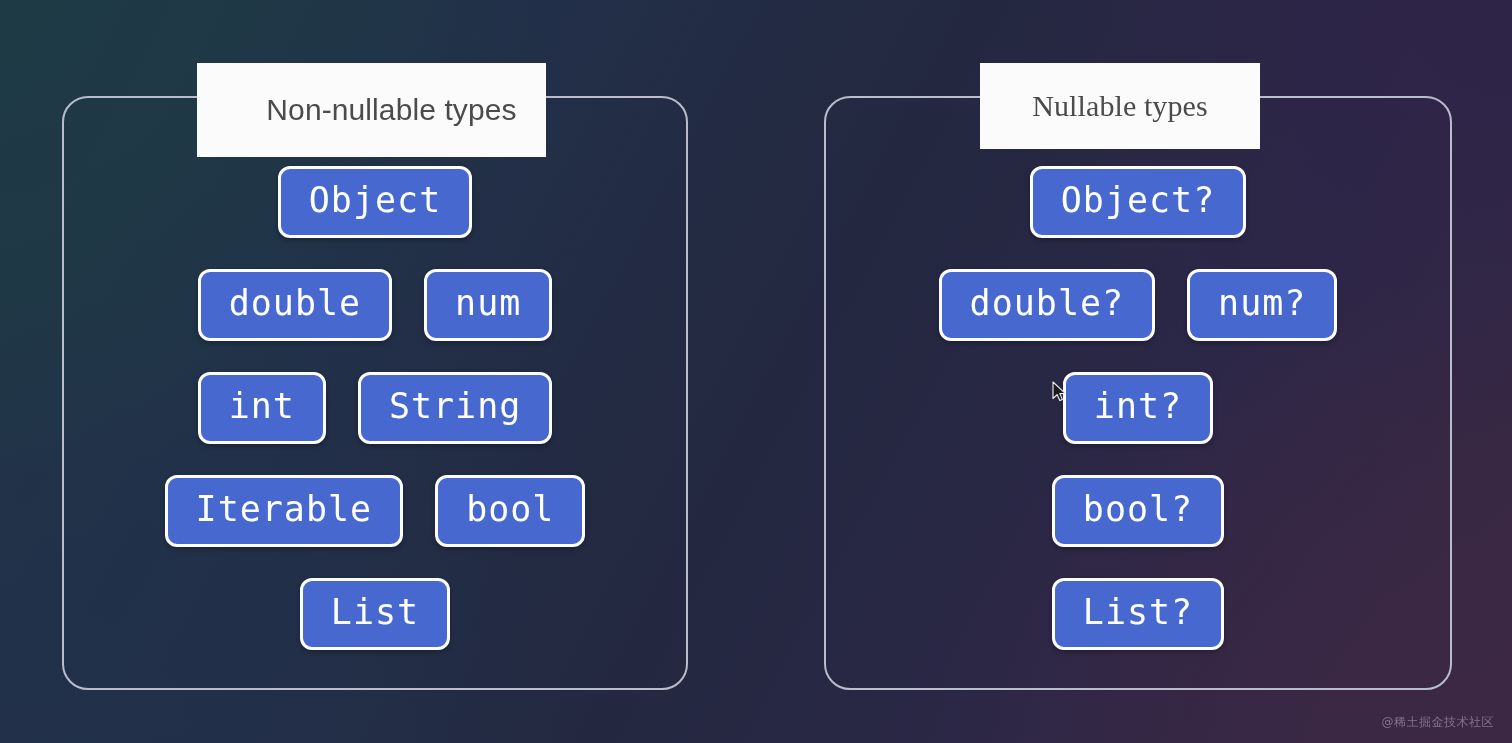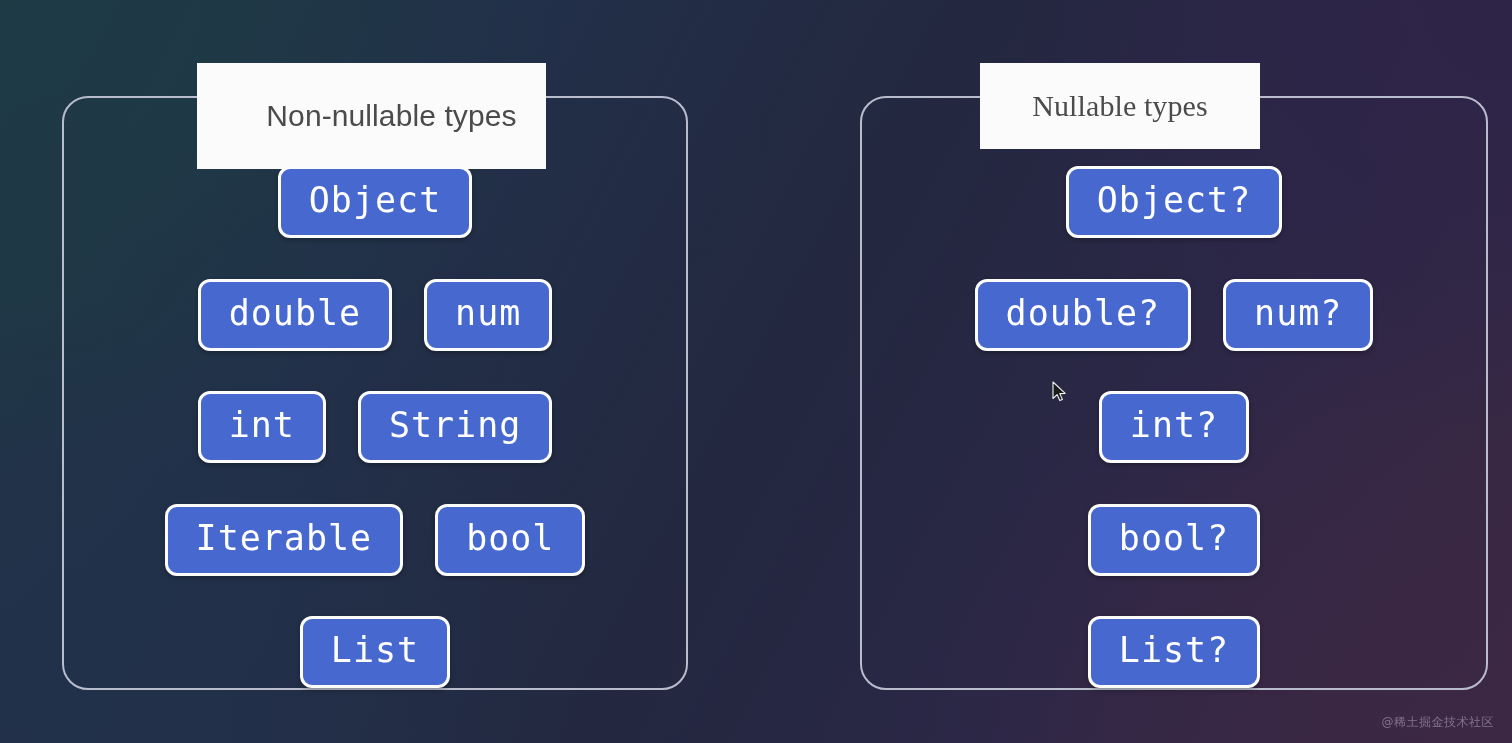--- a/index.html
+++ b/index.html
@@ -32,47 +32,47 @@
   }
 
   
   .panel {
     position: absolute;
     border: 2px solid #b9bccd;
     border-radius: 26px;
     background: transparent;
   }
   #panel-left  { left: 62px;  top: 96px; width: 626px; height: 594px; }
-  #panel-right { left: 824px; top: 96px; width: 628px; height: 594px; margin-left: 36px; }
+  #panel-right { left: 824px; top: 96px; width: 628px; height: 594px; }
 
   
   .panel-title {
     position: absolute;
     background: #fbfbfb;
     color: #4b4b4b;
     display: flex;
     align-items: center;
     justify-content: center;
     font-size: 30px;
     font-weight: 400;
     letter-spacing: 0.1px;
     white-space: nowrap;
     z-index: 5;
   }
-  #title-left  { left: 197px; top: 63px; width: 349px; height: 106px; padding-left: 40px; }
+  #title-left  { left: 197px; top: 63px; width: 349px; height: 94px; padding-left: 40px; }
   #title-right { left: 980px; top: 63px; width: 280px; height: 86px; font-family: Liberation Serif, serif; }
 
   
   .rows {
     position: absolute;
     inset: 0;
     display: flex;
     flex-direction: column;
     align-items: center;
-    justify-content: space-between;
+    justify-content: flex-start;
     padding-top: 68px;
     gap: 31px;
   }
   .row {
     display: flex;
     flex-direction: row;
     align-items: center;
     justify-content: center;
     gap: 32px;
   }

